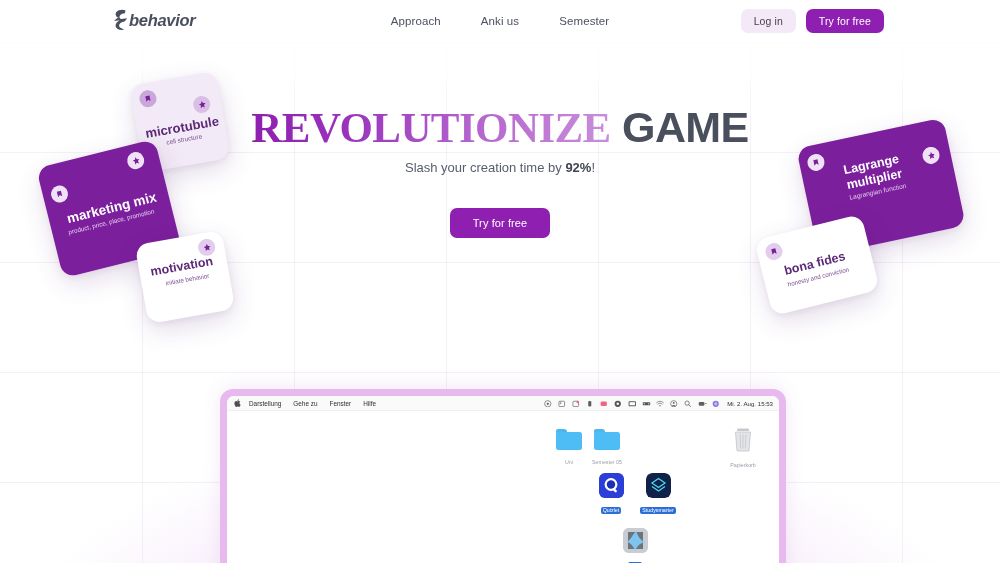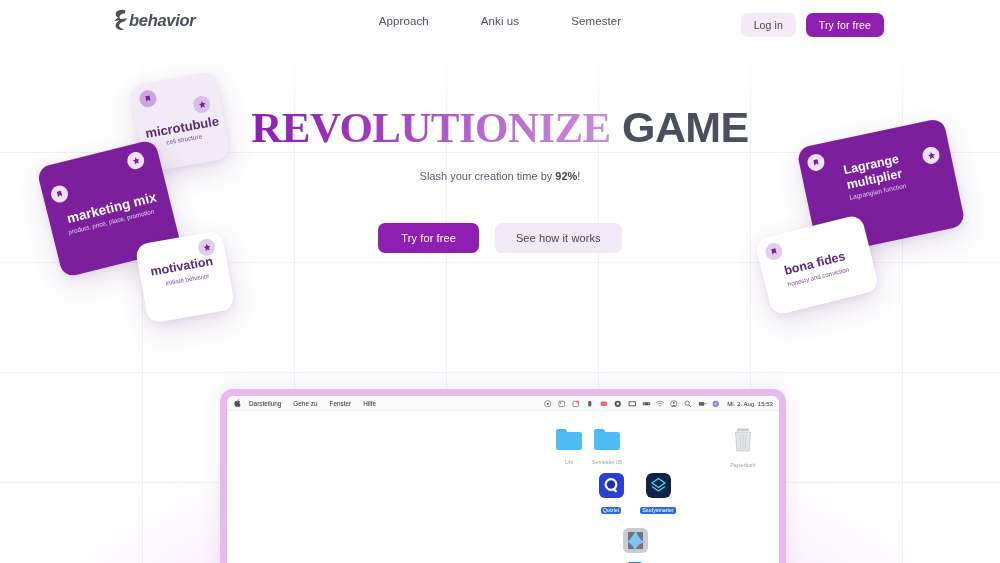--- a/index.html
+++ b/index.html
@@ -41,28 +41,28 @@
     position:absolute; top:0; left:0; right:0; height:42px;
     display:flex; align-items:center; z-index:40;
     background:#fff;
   }
   .logo{ position:absolute; left:113px; top:9px; display:flex; align-items:center; gap:1px; }
   .logo-bolt{ width:15px; height:22px; position:relative; }
   .logo-text{
     font-size:16.5px; font-weight:700; font-style:italic; color:#4a4f5e;
     letter-spacing:-.3px;
   }
-  nav{ position:absolute; left:0; right:0; display:flex; justify-content:center; gap:52px; }
+  nav{ position:absolute; left:0; right:0; display:flex; justify-content:center; gap:40px; }
   nav a{
     font-size:11.5px; color:#4b5161; text-decoration:none; letter-spacing:.1px;
   }
   .hdr-actions{ position:absolute; right:116px; display:flex; align-items:center; gap:10px; }
   .btn{
     border:none; cursor:pointer; border-radius:7px;
-    font-family:inherit; letter-spacing:.1px;margin-top:8px;
+    font-family:inherit; letter-spacing:.1px;
   }
   .btn-login{
     background:#f3e9f7; color:#4b4156; font-size:10.5px;
     padding:6px 13px; font-weight:400;
   }
   .btn-try-hdr{
     background:#8e1fb0; color:#fff; font-size:10.5px;
     padding:6px 13px; font-weight:500;
   }
 
@@ -70,21 +70,21 @@
   .hero{ position:absolute; left:0; right:0; top:104px; text-align:center; z-index:20; }
   h1{
     font-size:43px; line-height:47px; font-weight:700;
     color:#4a4f5e; letter-spacing:-.6px;
   }
   .grad{
     background:linear-gradient(90deg,#8e1fb0 0%, #9b35bd 28%, #b464cf 62%, #c98fd9 100%);
     -webkit-background-clip:text; background-clip:text; color:transparent;font-family:Liberation Serif, serif;
   }
   .sub{
-    margin-top:19px; font-size:11px; color:#575d6c; font-weight:400;
+    margin-top:9px; font-size:13px; color:#575d6c; font-weight:400;
   }
   .sub b{ font-weight:700; color:#3f4452; }
   .cta{ margin-top:33px; display:flex; justify-content:center; gap:16px; }
   .btn-try{
     background:#8e1fb0; color:#fff; font-size:11px; font-weight:500;
     padding:9px 23px; border-radius:7px;
   }
   .btn-how{
     background:#f2e9f6; color:#4a4156; font-size:11px; font-weight:400;
     padding:9px 21px; border-radius:7px;
@@ -232,21 +232,20 @@
 
 <section class="hero">
   <h1>
     <span class="grad">REVOLUTIONIZE</span><span> GAME</span><br>
   </h1>
   <p class="sub">
     <span>Slash your creation time by </span><b>92%</b><span>!</span>
   </p>
   <div class="cta">
     <button class="btn btn-try">Try for free</button>
-    <button class="btn btn-how">See how it works</button>
   </div>
 </section>
 
 <div class="card" id="card-microtubule">
   <span class="badge b1">
     <svg width="7" height="7" viewBox="0 0 10 10">
         <path d="M2 1h6v8L5 6.6 2 9z" fill="#7b1f9c"></path>
       </svg>
   </span>
   <span class="badge b2">

